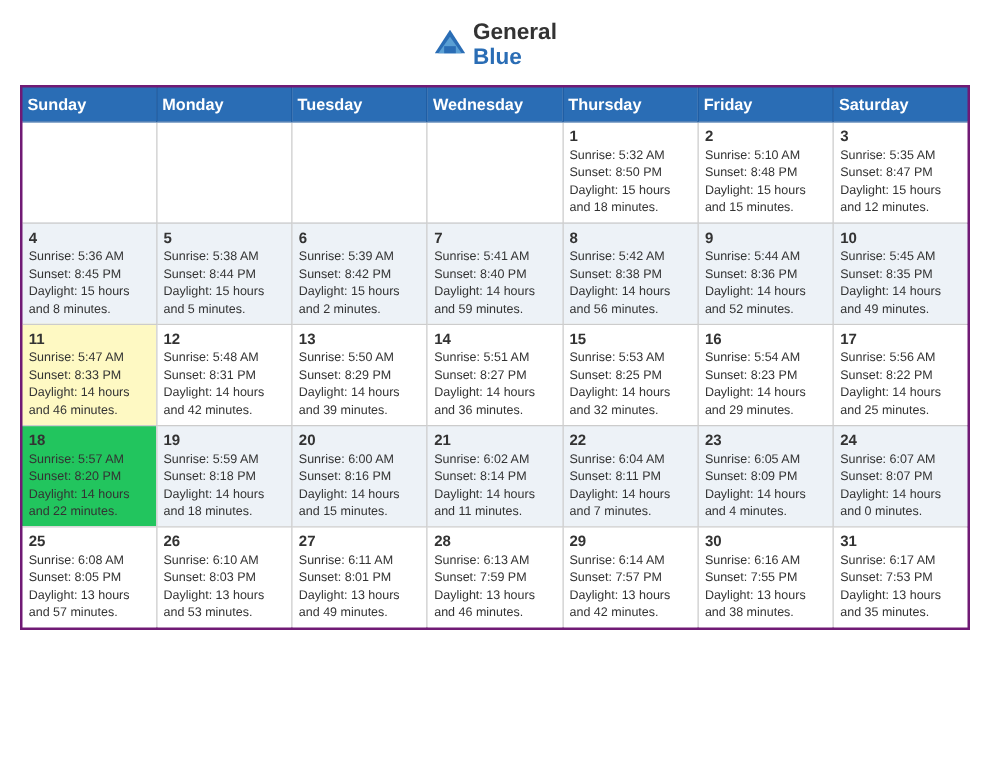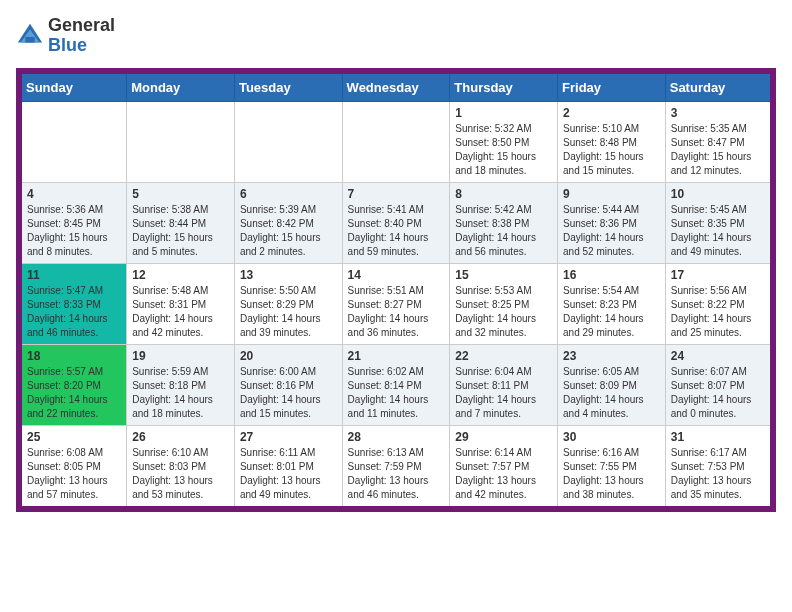--- a/index.html
+++ b/index.html
@@ -5,21 +5,21 @@
     * { box-sizing: border-box; margin: 0; padding: 0; }
     body {
       font-family: Arial, sans-serif;
       background: #fff;
       width: 792px;
       min-height: 612px;
       padding: 16px;
     }
     .header {
       display: flex;
-      justify-content: space-between;
+      justify-content: center;
       align-items: flex-start;
       margin-bottom: 12px;
     }
     .logo {
       display: flex;
       align-items: center;
       gap: 4px;
     }
     .logo-text {
       font-size: 18px;
@@ -42,21 +42,21 @@
       line-height: 1.1;
     }
     .title-block h2 {
       font-size: 16px;
       font-weight: normal;
       color: #555;
     }
     .calendar {
       width: 100%;
       border-collapse: collapse;
-      border: 6px solid #701a75;
+      border: 2px solid #701a75;
     }
     .calendar th {
       background: #2a6db5;
       color: #fff;
       font-size: 13px;
       font-weight: bold;
       padding: 6px 4px;
       text-align: left;
       border: 1px solid #1e5a9e;
     }
@@ -194,21 +194,21 @@
         </td>
         <td style="background: rgb(237, 242, 247);">
           <span class="day-number">10</span>
           <div class="day-info" style="white-space: pre-line;">Sunrise: 5:45 AM
 Sunset: 8:35 PM
 Daylight: 14 hours
 and 49 minutes.</div>
         </td>
       </tr>
       <tr style="background: rgb(255, 255, 255);">
-        <td style="background: #14b8a6;">
+        <td style="background: #fef9c3;">
           <span class="day-number">11</span>
           <div class="day-info" style="white-space: pre-line;">Sunrise: 5:47 AM
 Sunset: 8:33 PM
 Daylight: 14 hours
 and 46 minutes.</div>
         </td>
         <td style="background: rgb(255, 255, 255);">
           <span class="day-number">12</span>
           <div class="day-info" style="white-space: pre-line;">Sunrise: 5:48 AM
 Sunset: 8:31 PM

